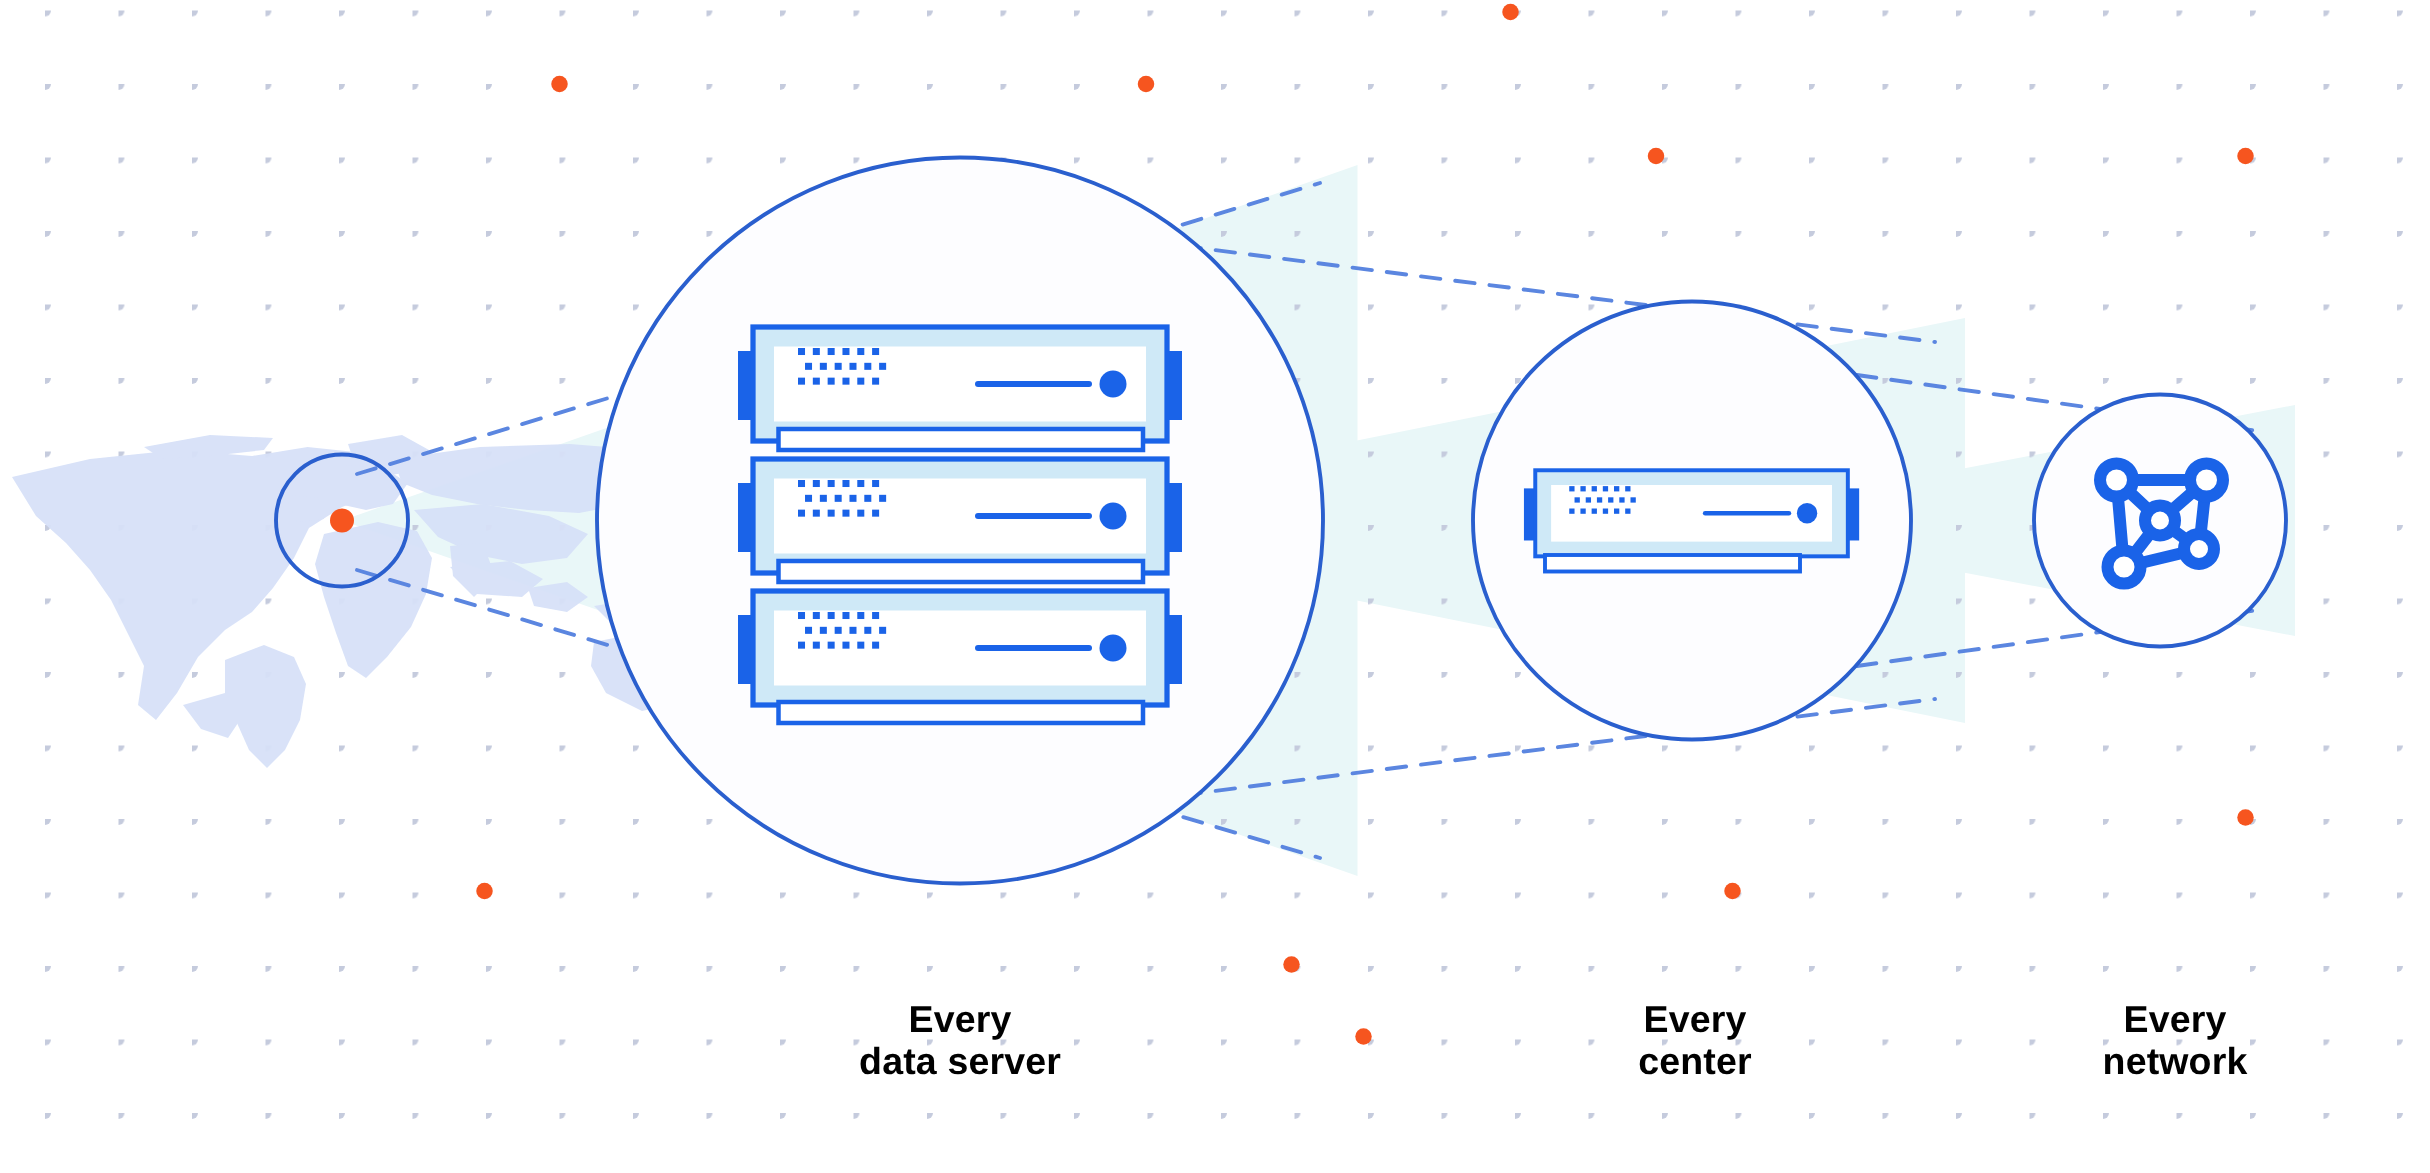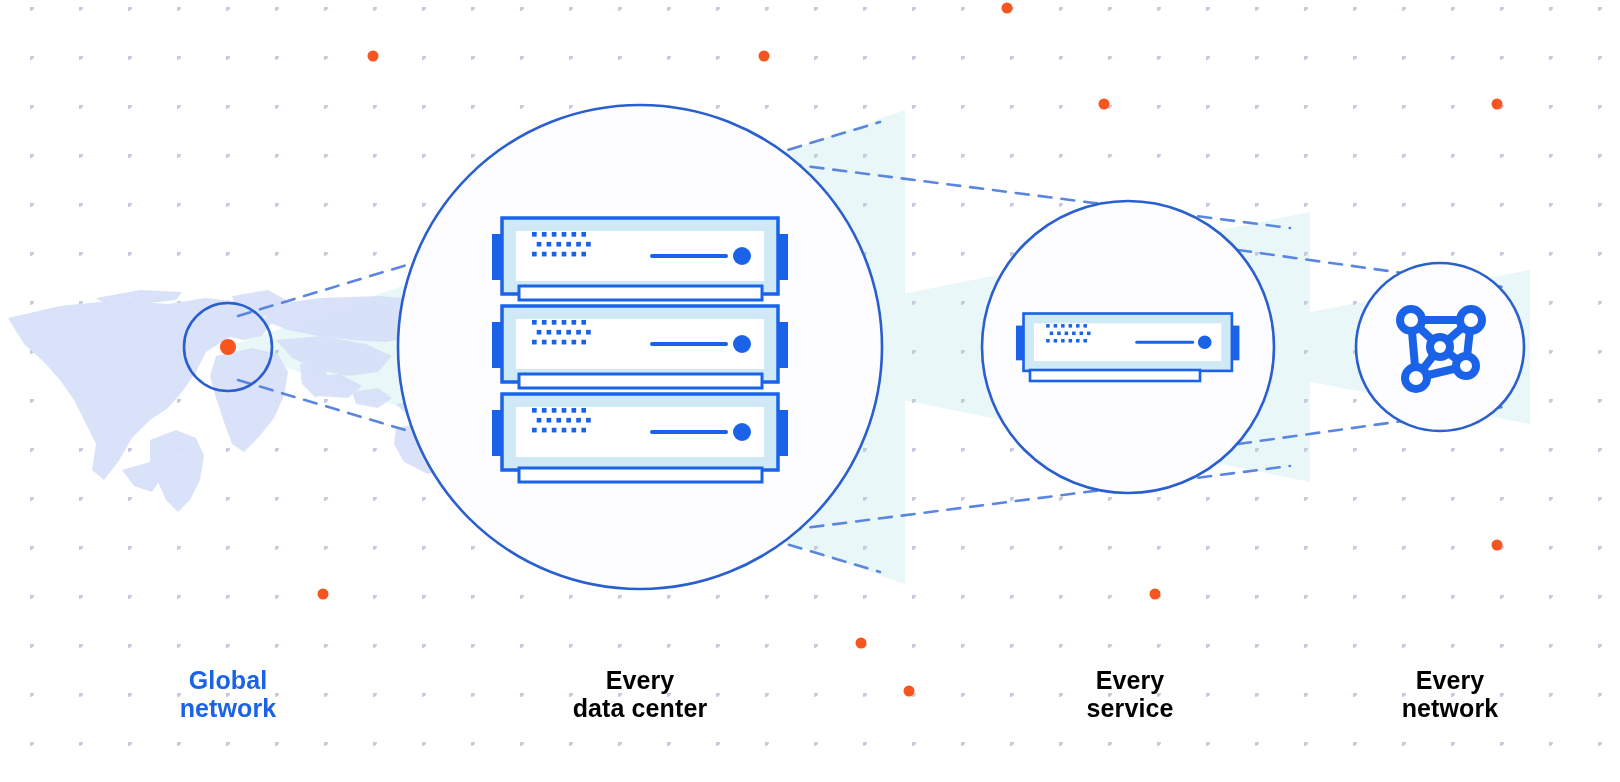--- a/index.html
+++ b/index.html
@@ -216,21 +216,20 @@
         <circle cx="1104" cy="104" r="5.5" fill="#f6551f"></circle>
         <circle cx="1497" cy="104" r="5.5" fill="#f6551f"></circle>
         <circle cx="1497" cy="545" r="5.5" fill="#f6551f"></circle>
         <circle cx="323" cy="594" r="5.5" fill="#f6551f"></circle>
         <circle cx="1155" cy="594" r="5.5" fill="#f6551f"></circle>
         <circle cx="861" cy="643" r="5.5" fill="#f6551f"></circle>
         <circle cx="909" cy="691" r="5.5" fill="#f6551f"></circle>
       </g>
   </svg>
 
-  <div class="label label-blue" id="label-global"><span>Global</span><br><span>network</span></div>
-
-  <div class="label label-dark" id="label-dc"><span>Every</span><br><span>data center</span></div>
-
-  <div class="label label-dark" id="label-server"><span>Every</span><br><span>service</span></div>
+
+  <div class="label label-dark" id="label-dc"><span>Every</span><br><span>data server</span></div>
+
+  <div class="label label-dark" id="label-server"><span>Every</span><br><span>center</span></div>
 
   <div class="label label-dark" id="label-service"><span>Every</span><br><span>network</span></div>
 
 </div>
 
 </body></html>

